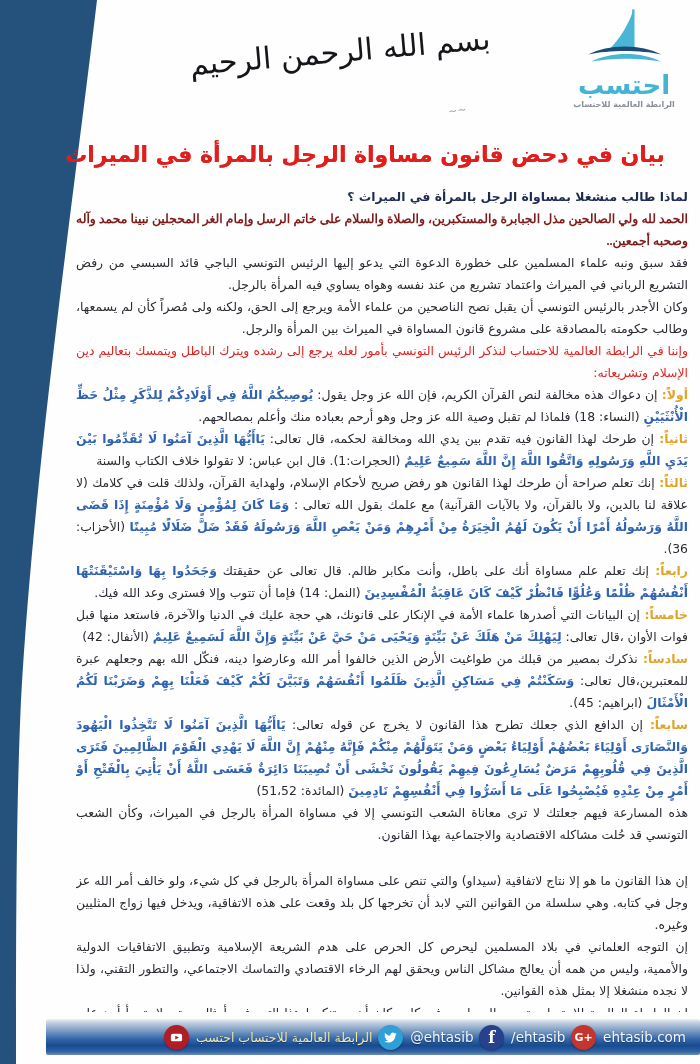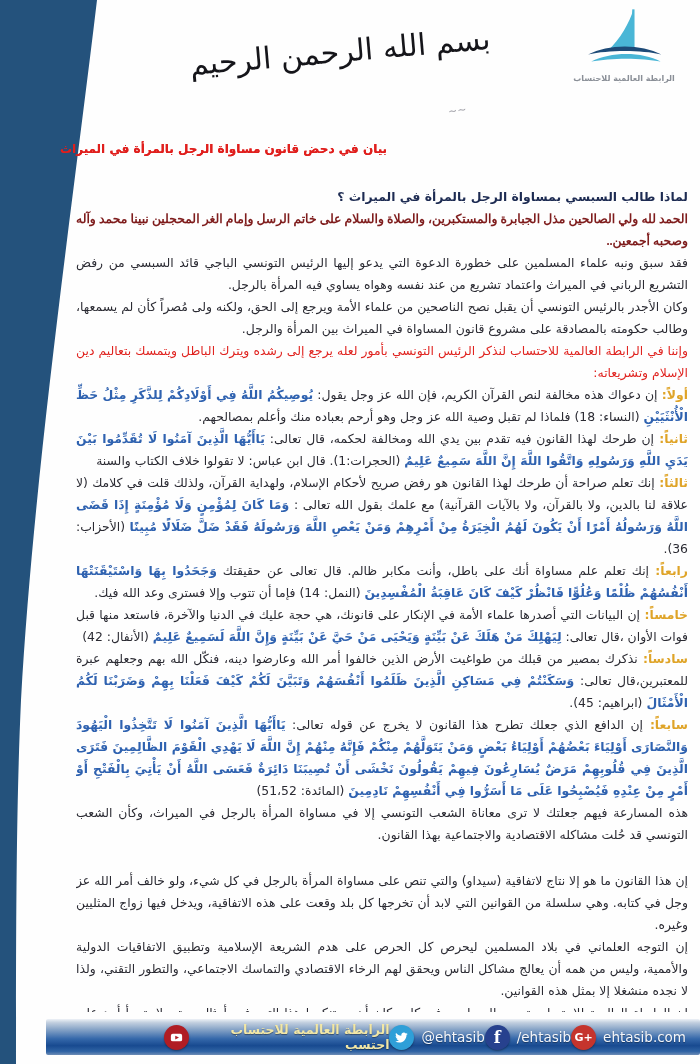--- a/index.html
+++ b/index.html
@@ -19,22 +19,22 @@
   }
   .scribble{position:absolute;top:104px;left:448px;color:#9a9aa2;font-size:11px;font-style:italic;transform:rotate(-8deg);}
   
   .logo{position:absolute;top:6px;right:16px;width:120px;text-align:center;}
   .logo .mark{width:78px;height:66px;margin:0 auto;display:block;}
   .logo .name{color:#45b4d4;font-size:26px;font-weight:bold;line-height:26px;direction:rtl;}
   .logo .tagline{color:#8a8f97;font-size:8px;margin-top:2px;direction:rtl;font-weight:bold;}
   
   .title{
     position:absolute;top:142px;left:60px;right:30px;
-    text-align:left;direction:rtl;
-    color:#e01f1d;font-size:12px;font-weight:bold;
+    text-align:center;direction:rtl;
+    color:#e01f1d;font-size:22px;font-weight:bold;
     text-shadow:0 0 .4px #e01f1d;
   }
   
   .content{
     position:absolute;top:186px;right:12px;left:76px;height:826px;overflow:hidden;
     direction:rtl;text-align:justify;
     font-size:12.4px;line-height:22px;color:#2b2b33;
   }
   .content p{margin:0;padding:0;}
   .content p.gap{margin-top:24px;}
@@ -60,46 +60,47 @@
     box-shadow:0 1px 2px rgba(0,0,0,.35);
   }
   .circ.yt{background:#b01d24;}
   .circ.tw{background:#2f9fd8;}
   .circ.fb{background:#27418e;}
   .circ.gp{background:#c5342d;}
   .circ svg{width:15px;height:15px;display:block;}
   .circ .fglyph{color:#fff;font-family:"DejaVu Serif",serif;font-weight:bold;font-size:16px;line-height:15px;}
   .circ .gglyph{color:#fff;font-weight:bold;font-size:11px;}
   .soc .lab{color:#f5f7fb;font-size:13.5px;text-shadow:0 1px 1px rgba(0,0,0,.4);}
-  .soc .lab.ar{color:#f2e7a6;font-weight:bold;font-size:12.5px;direction:rtl;}
+  .soc .lab.ar{color:#f2e7a6;font-weight:normal;font-size:12.5px;direction:rtl;}
 </style>
 </head>
 <body>
 
 <svg class="band-svg" viewBox="0 0 110 1064" preserveAspectRatio="none">
   <path d="M0,0 L97,0 C72,210 34,470 21,700 C17,790 16,880 16,1064 L0,1064 Z" fill="#24527c"></path>
 </svg>
 
 <div class="bismillah">بسم الله الرحمن الرحيم</div>
 <div class="scribble">∼∼</div>
 
 <div class="logo">
   <svg class="mark" viewBox="0 0 100 80">
     <path d="M62 2 C58 18 44 42 30 54 L62 50 Z" fill="#4ab6d6"></path>
     <path d="M62 2 L62 54" stroke="#4ab6d6" stroke-width="3" fill="none"></path>
     <path d="M4 60 C30 46 72 46 98 60 C72 54 30 54 4 60 Z" fill="#1d4a77"></path>
     <path d="M8 69 C33 56 73 56 97 69 C73 64 33 64 8 69 Z" fill="#4ab6d6"></path>
   </svg>
+  <div class="name">احتسب</div>
   <div class="tagline">الرابطة العالمية للاحتساب</div>
 </div>
 
 <div class="title">بيان في دحض قانون مساواة الرجل بالمرأة في الميراث</div>
 
 <div class="content" id="content">
-    <p class="para"><span class="seg heading">لماذا طالب السبسي بمساواة الرجل بالمرأة في الميراث ؟</span></p>
+    <p class="para"><span class="seg heading">لماذا طالب منشغلا بمساواة الرجل بالمرأة في الميراث ؟</span></p>
     <p class="para"><span class="seg gold">الحمد لله ولي الصالحين مذل الجبابرة والمستكبرين، والصلاة والسلام على خاتم الرسل وإمام الغر المحجلين نبينا محمد وآله وصحبه أجمعين..</span></p>
     <p class="para"><span class="seg black">فقد سبق ونبه علماء المسلمين على خطورة الدعوة التي يدعو إليها الرئيس التونسي الباجي قائد السبسي من رفض التشريع الرباني في الميراث واعتماد تشريع من عند نفسه وهواه يساوي فيه المرأة بالرجل.</span></p>
     <p class="para"><span class="seg black">وكان الأجدر بالرئيس التونسي أن يقبل نصح الناصحين من علماء الأمة ويرجع إلى الحق، ولكنه ولى مُصراً كأن لم يسمعها، وطالب حكومته بالمصادقة على مشروع قانون المساواة في الميراث بين المرأة والرجل.</span></p>
     <p class="para"><span class="seg red">وإننا في الرابطة العالمية للاحتساب لنذكر الرئيس التونسي بأمور لعله يرجع إلى رشده ويترك الباطل ويتمسك بتعاليم دين الإسلام وتشريعاته:</span></p>
     <p class="para"><span class="seg label">أولاً: </span><span class="seg black">إن دعواك هذه مخالفة لنص القرآن الكريم، فإن الله عز وجل يقول: </span><span class="seg quote">يُوصِيكُمُ اللَّهُ فِي أَوْلَادِكُمْ لِلذَّكَرِ مِثْلُ حَظِّ الْأُنْثَيَيْنِ</span><span class="seg black"> (النساء: 18) فلماذا لم تقبل وصية الله عز وجل وهو أرحم بعباده منك وأعلم بمصالحهم.</span></p>
     <p class="para"><span class="seg label">ثانياً: </span><span class="seg black">إن طرحك لهذا القانون فيه تقدم بين يدي الله ومخالفة لحكمه، قال تعالى: </span><span class="seg quote">يَاأَيُّهَا الَّذِينَ آمَنُوا لَا تُقَدِّمُوا بَيْنَ يَدَيِ اللَّهِ وَرَسُولِهِ وَاتَّقُوا اللَّهَ إِنَّ اللَّهَ سَمِيعٌ عَلِيمٌ</span><span class="seg black"> (الحجرات:1). قال ابن عباس: لا تقولوا خلاف الكتاب والسنة</span></p>
     <p class="para"><span class="seg label">ثالثاً: </span><span class="seg black">إنك تعلم صراحة أن طرحك لهذا القانون هو رفض صريح لأحكام الإسلام، ولهداية القرآن، ولذلك قلت في كلامك (لا علاقة لنا بالدين، ولا بالقرآن، ولا بالآيات القرآنية) مع علمك بقول الله تعالى : </span><span class="seg quote">وَمَا كَانَ لِمُؤْمِنٍ وَلَا مُؤْمِنَةٍ إِذَا قَضَى اللَّهُ وَرَسُولُهُ أَمْرًا أَنْ يَكُونَ لَهُمُ الْخِيَرَةُ مِنْ أَمْرِهِمْ وَمَنْ يَعْصِ اللَّهَ وَرَسُولَهُ فَقَدْ ضَلَّ ضَلَالًا مُبِينًا</span><span class="seg black"> (الأحزاب: 36).</span></p>
     <p class="para"><span class="seg label">رابعاً: </span><span class="seg black">إنك تعلم علم مساواة أنك على باطل، وأنت مكابر ظالم. قال تعالى عن حقيقتك </span><span class="seg quote">وَجَحَدُوا بِهَا وَاسْتَيْقَنَتْهَا أَنْفُسُهُمْ ظُلْمًا وَعُلُوًّا فَانْظُرْ كَيْفَ كَانَ عَاقِبَةُ الْمُفْسِدِينَ</span><span class="seg black"> (النمل: 14) فإما أن تتوب وإلا فسترى وعد الله فيك.</span></p>
     <p class="para"><span class="seg label">خامساً: </span><span class="seg black">إن البيانات التي أصدرها علماء الأمة في الإنكار على قانونك، هي حجة عليك في الدنيا والآخرة، فاستعد منها قبل فوات الأوان ،قال تعالى: </span><span class="seg quote">لِيَهْلِكَ مَنْ هَلَكَ عَنْ بَيِّنَةٍ وَيَحْيَى مَنْ حَيَّ عَنْ بَيِّنَةٍ وَإِنَّ اللَّهَ لَسَمِيعٌ عَلِيمٌ</span><span class="seg black"> (الأنفال: 42)</span></p>
     <p class="para"><span class="seg label">سادساً: </span><span class="seg black">نذكرك بمصير من قبلك من طواغيت الأرض الذين خالفوا أمر الله وعارضوا دينه، فنكّل الله بهم وجعلهم عبرة للمعتبرين،قال تعالى: </span><span class="seg quote">وَسَكَنْتُمْ فِي مَسَاكِنِ الَّذِينَ ظَلَمُوا أَنْفُسَهُمْ وَتَبَيَّنَ لَكُمْ كَيْفَ فَعَلْنَا بِهِمْ وَضَرَبْنَا لَكُمُ الْأَمْثَالَ</span><span class="seg black"> (ابراهيم: 45).</span></p>

